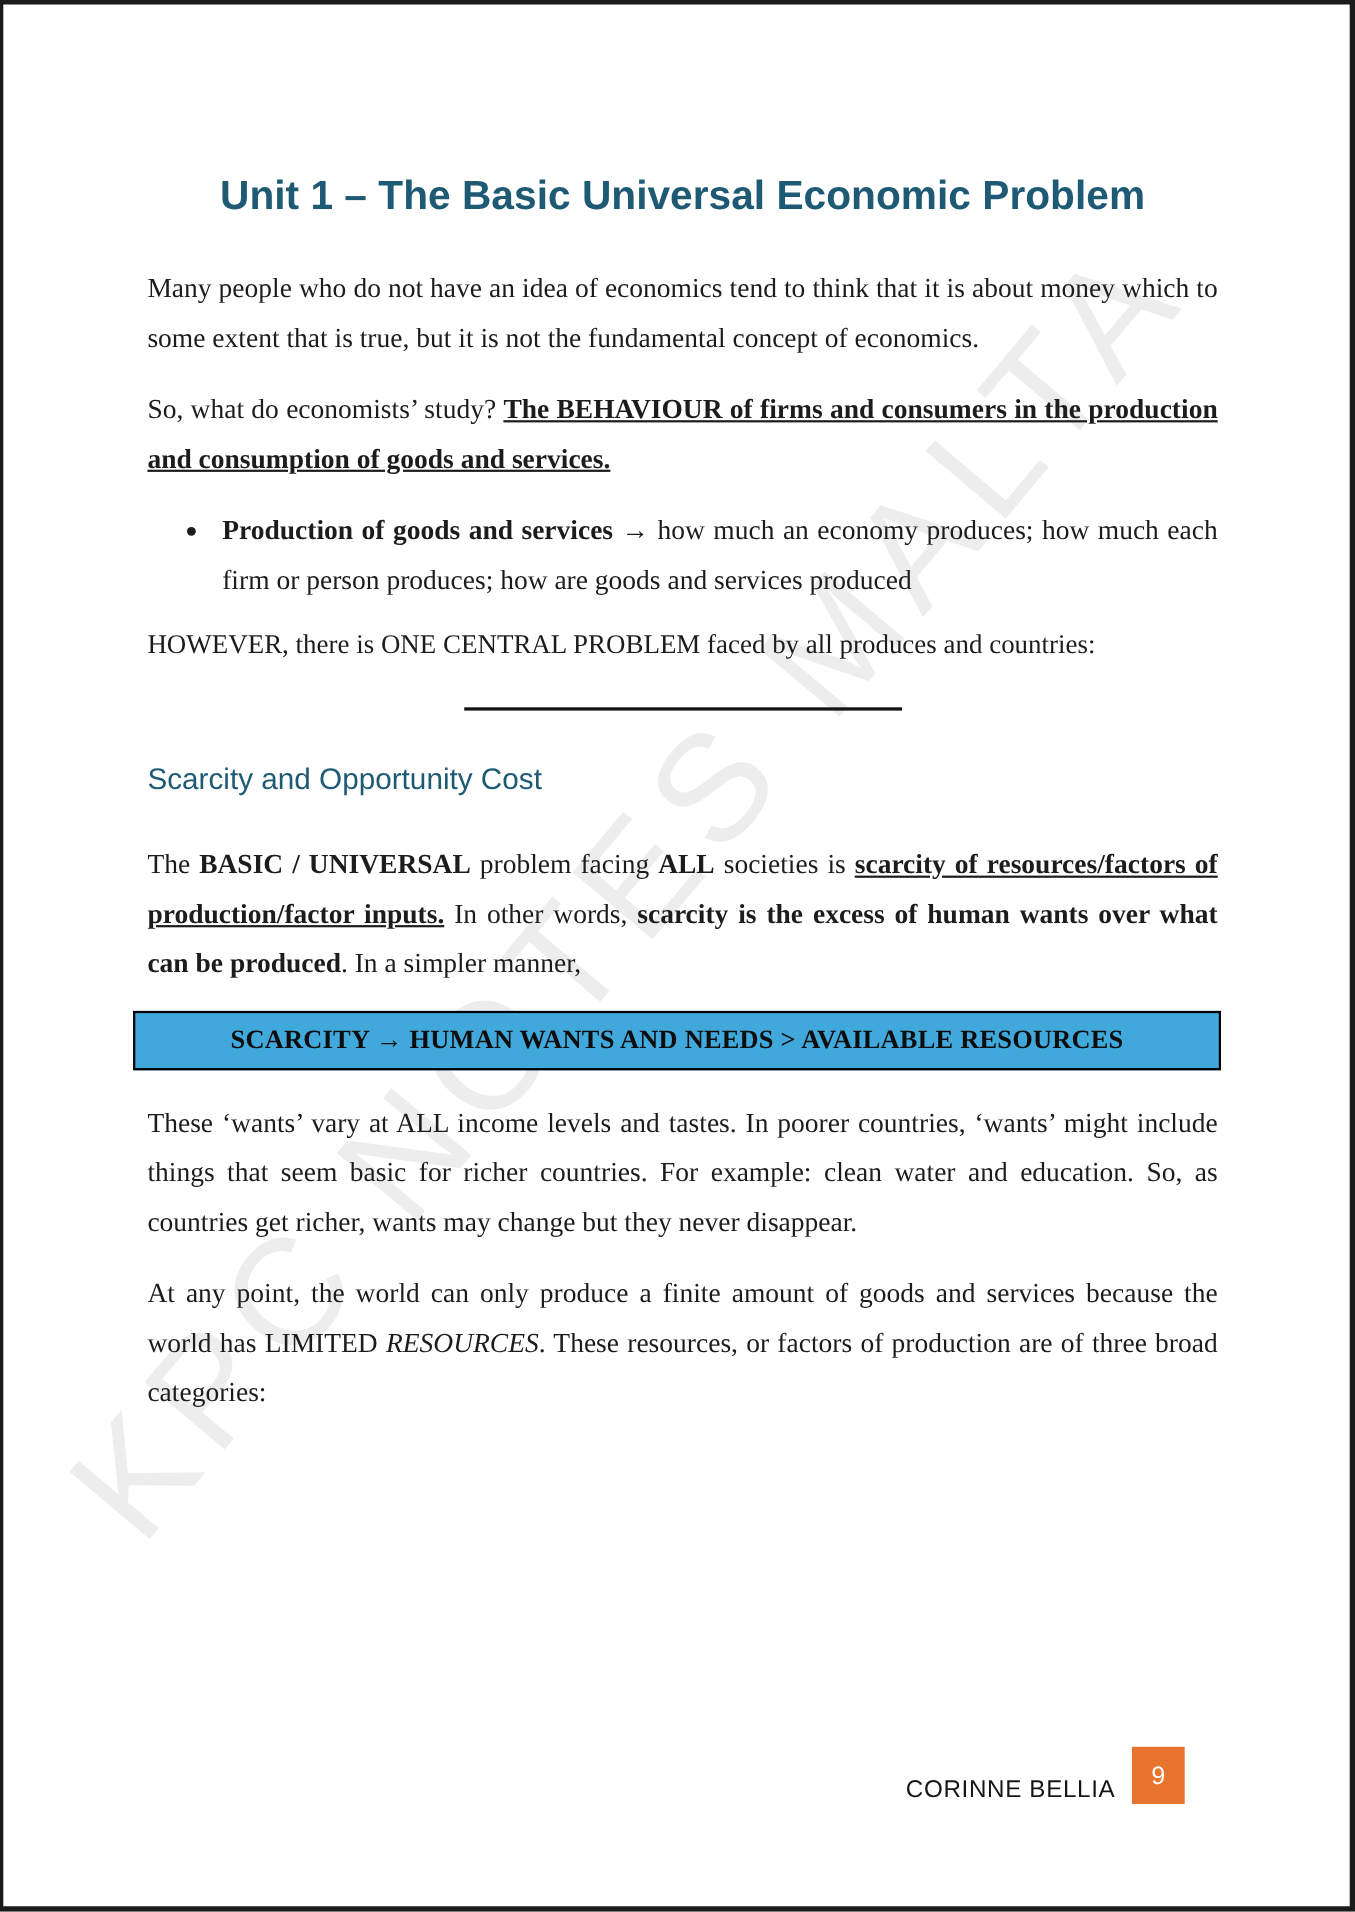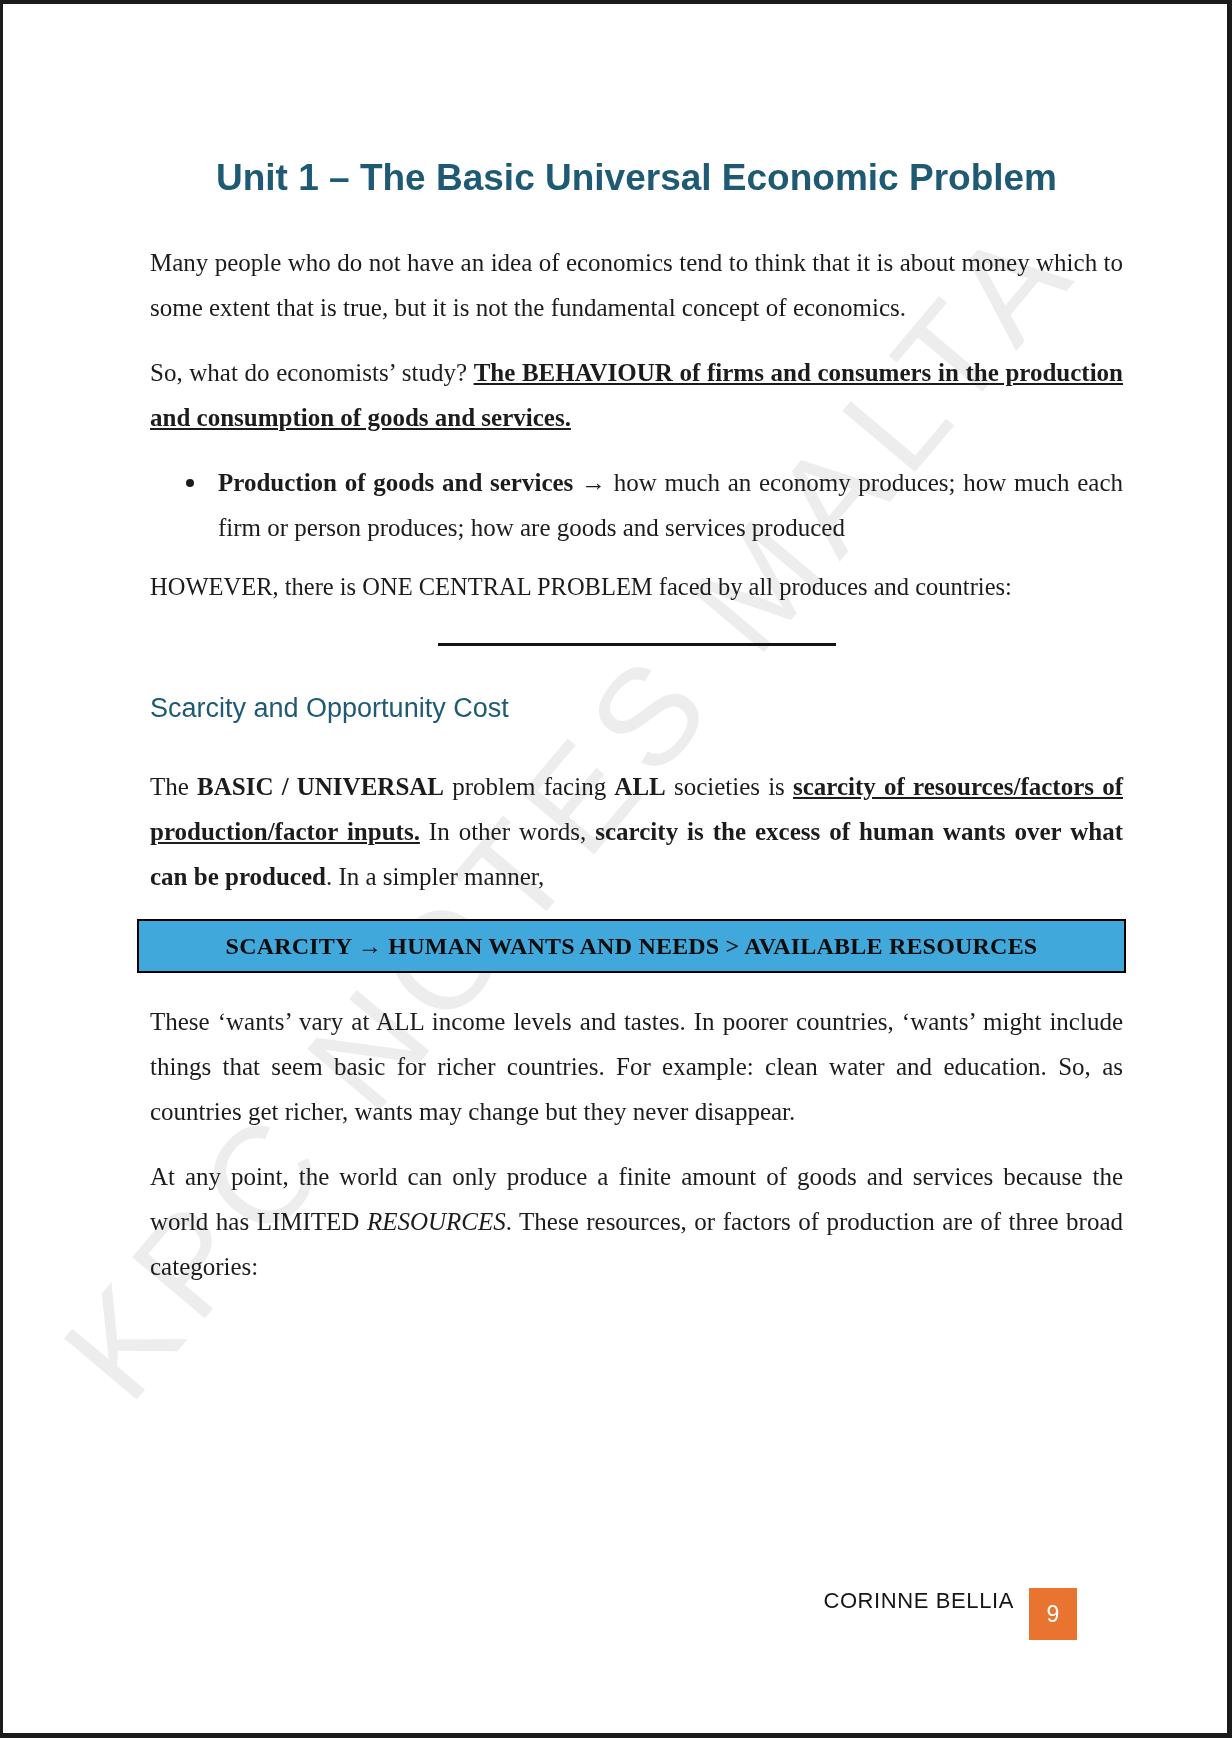--- a/index.html
+++ b/index.html
@@ -27,21 +27,21 @@
     font-size:138px;
     font-weight:400;
     letter-spacing:14px;
     white-space:nowrap;
     color:rgba(50,50,50,0.09);
     user-select:none;
     pointer-events:none;
   }
   .content {
     position:absolute;
-    left:147px; top:150px;
+    left:131px; top:150px;
     width:973px;
   }
   .doc-title {
     font-family:"Liberation Sans", sans-serif;
     font-size:37px;
     font-weight:600;
     color:#1E5A74;
     text-align:center;
     line-height:48px;
     margin:0 0 38px 0;
@@ -102,21 +102,21 @@
     font-weight:bold;
     font-size:24px;
     color:#0d0d0d;
     letter-spacing:0.2px;
   }
   .footer {
     position:absolute;
     top:1584px;
     right:150px;
     display:flex;
-    align-items:flex-start;
+    align-items:flex-end;
     font-family:"Liberation Sans", sans-serif;
     margin-left:36px;
   }
   .footer .author {
     font-size:22px;
     letter-spacing:0.6px;
     color:#161616;
     margin-right:15px;
   }
   .page-num {

